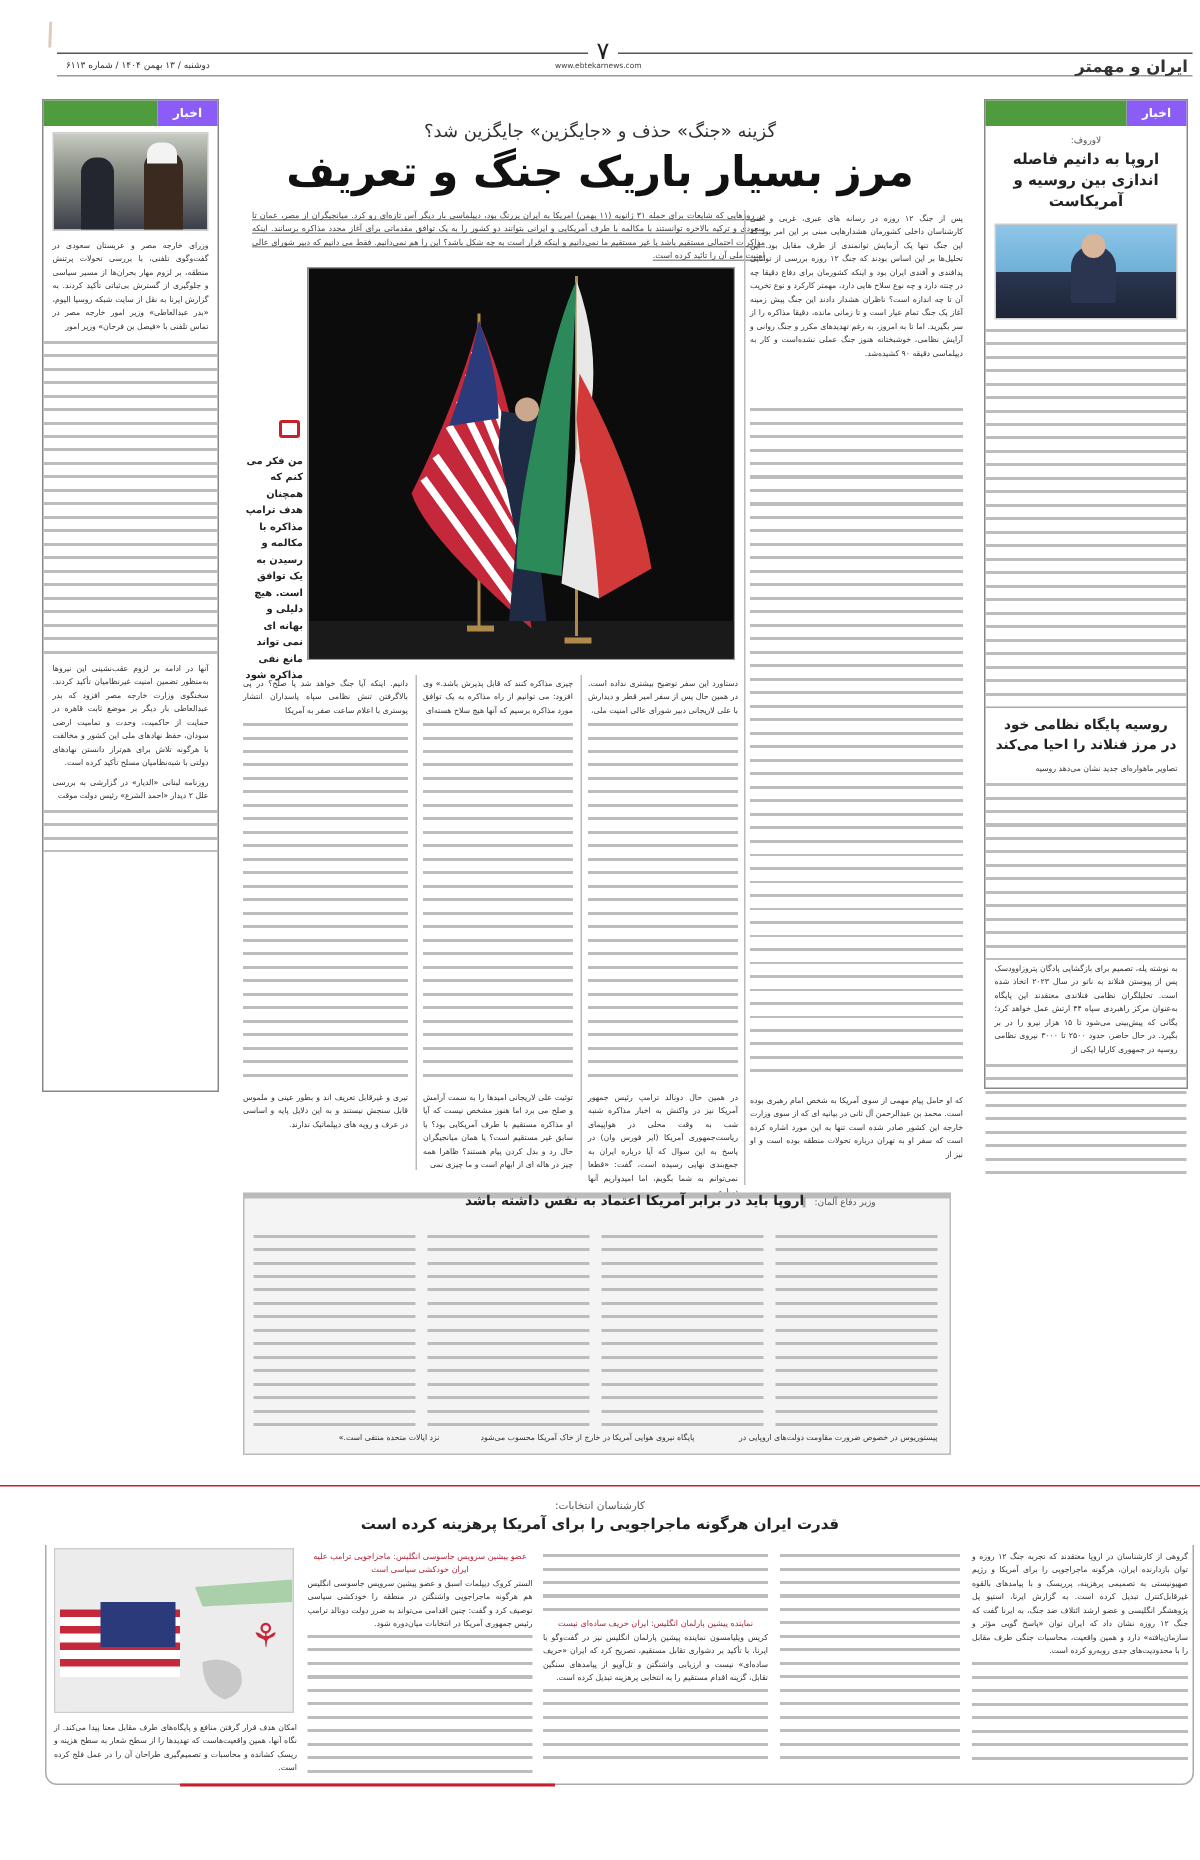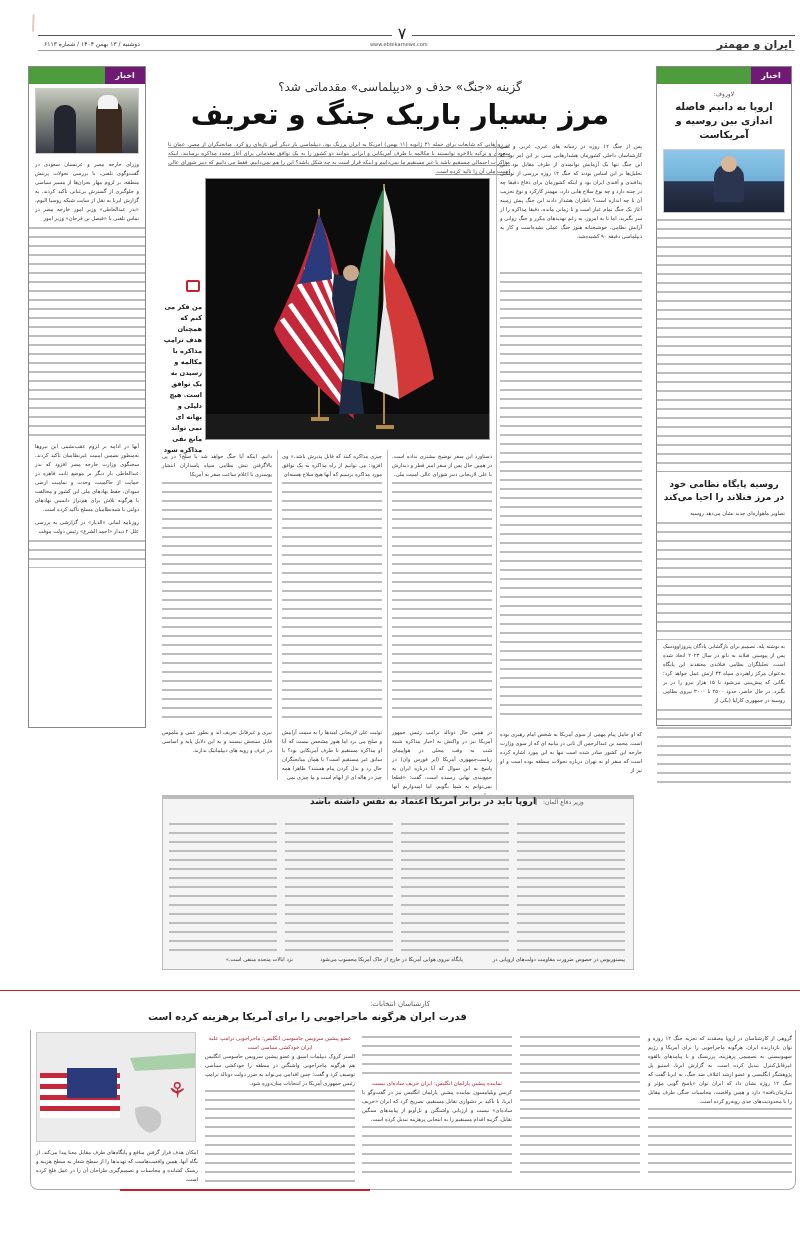--- a/index.html
+++ b/index.html
@@ -12,21 +12,21 @@
   .masthead .rule2 { position: absolute; top: 50px; left: 38px; right: 5px; height: 1px; background: #999; }
   .page-num { position: absolute; top: 24px; left: 392px; width: 20px; text-align: center; font-family: "DejaVu Serif", serif; font-size: 16px; background: #fff; direction: ltr; }
   .section-name { position: absolute; top: 38px; right: 8px; font-size: 11px; font-weight: bold; color: #333; }
   .issue-info { position: absolute; top: 40px; left: 44px; font-size: 6px; color: #333; }
   .website { position: absolute; top: 41px; left: 370px; font-size: 5px; color: #444; direction: ltr; }
   .logo { position: absolute; top: 14px; left: 8px; width: 28px; height: 36px; color: #d4b5a0; font-family: "DejaVu Serif", serif; font-size: 22px; font-style: italic; transform: rotate(-12deg); opacity: .7; }
 
   
   .side-box { position: absolute; border: 1px solid #888; background: #fff; }
   .side-box .bar { display: flex; height: 17px; }
-  .side-box .bar .red { width: 40px; background: #701a75; color: #fff; font-size: 8px; font-weight: bold; text-align: center; line-height: 17px; }
+  .side-box .bar .red { width: 40px; background: #8b5cf6; color: #fff; font-size: 8px; font-weight: bold; text-align: center; line-height: 17px; }
   .side-box .bar .green { flex: 1; background: #4f9c3f; }
   .kicker { font-size: 6px; color: #555; text-align: center; margin-top: 6px; }
   .box-title { font-size: 10px; font-weight: bold; text-align: center; line-height: 14px; padding: 3px 6px; }
   .photo { margin: 4px 6px; border: 1px solid #ccc; }
   .body-text { font-size: 5.2px; line-height: 9px; color: #333; text-align: justify; padding: 2px 6px; }
   .sub-title { font-size: 9px; font-weight: bold; text-align: center; line-height: 13px; padding: 6px 6px 3px; border-top: 1px solid #aaa; margin-top: 4px; }
 
   .text-col { position: absolute; font-size: 5.2px; line-height: 9px; color: #333; text-align: justify; }
   .fill-lines { background: repeating-linear-gradient(to bottom, transparent 0 2px, #bdbdbd 2px 4px, transparent 4px 9px); }
 
@@ -39,21 +39,21 @@
   .quote { position: absolute; top: 288px; left: 160px; width: 42px; font-size: 6.6px; font-weight: bold; line-height: 11px; color: #222; text-align: right; }
   .quote-icon { position: absolute; top: 280px; left: 186px; width: 14px; height: 12px; border: 2px solid #c8202a; border-radius: 2px; }
 
   
   .inner-box { position: absolute; top: 795px; left: 162px; width: 472px; height: 175px; background: #f4f4f4; border: 1px solid #bbb; border-top: 4px solid #bbb; }
   .inner-kicker { position: absolute; top: 798px; left: 535px; font-size: 6px; color: #555; border-left: 2px solid #aaa; padding-left: 6px; }
   .inner-title { position: absolute; top: 796px; left: 310px; font-size: 9px; font-weight: bold; }
 
   .red-rule { position: absolute; top: 990px; left: 0; width: 800px; height: 1px; background: #c8202a; }
   .bottom-kicker { position: absolute; top: 1000px; left: 160px; width: 480px; text-align: center; font-size: 7px; color: #555; }
-  .bottom-title { position: absolute; top: 1011px; left: 148px; width: 480px; text-align: left; font-size: 10px; font-weight: bold; }
+  .bottom-title { position: absolute; top: 1011px; left: 160px; width: 480px; text-align: center; font-size: 10px; font-weight: bold; }
   .bottom-frame { position: absolute; top: 1030px; left: 30px; width: 766px; height: 160px; border: 1px solid #aaa; border-top: none; border-radius: 0 0 8px 8px; }
   .bottom-frame-red { position: absolute; top: 1189px; left: 120px; width: 250px; height: 2px; background: #c8202a; }
   .red-sub { color: #b0283a; font-size: 5.4px; text-align: center; }
   .bottom-photo { position: absolute; top: 1032px; left: 36px; width: 160px; height: 110px; background: linear-gradient(135deg,#f0f0f0,#dadada); border: 1px solid #ccc; overflow: hidden; }
   .vrule { position: absolute; width: 1px; background: #bbb; }
 </style>
 </head>
 <body>
 
 <div class="masthead">
@@ -95,21 +95,21 @@
     <div style="position:absolute; left:60px; top:12px; width:26px; height:52px; background:#3b2a1f; border-radius:10px 10px 0 0;"></div>
     <div style="position:absolute; left:62px; top:6px; width:20px; height:14px; background:#f3f3f3; border-radius:8px 8px 0 0;"></div>
   </div>
   <div class="body-text">وزرای خارجه مصر و عربستان سعودی در گفت‌وگوی تلفنی، با بررسی تحولات پرتنش منطقه، بر لزوم مهار بحران‌ها از مسیر سیاسی و جلوگیری از گسترش بی‌ثباتی تأکید کردند. به گزارش ایرنا به نقل از سایت شبکه روسیا الیوم، «بدر عبدالعاطی» وزیر امور خارجه مصر در تماس تلفنی با «فیصل بن فرحان» وزیر امور</div>
   <div class="body-text fill-lines" style="height:215px;"></div>
   <div class="body-text">آنها در ادامه بر لزوم عقب‌نشینی این نیروها به‌منظور تضمین امنیت غیرنظامیان تأکید کردند. سخنگوی وزارت خارجه مصر افزود که بدر عبدالعاطی بار دیگر بر موضع ثابت قاهره در حمایت از حاکمیت، وحدت و تمامیت ارضی سودان، حفظ نهادهای ملی این کشور و مخالفت با هرگونه تلاش برای هم‌تراز دانستن نهادهای دولتی با شبه‌نظامیان مسلح تأکید کرده است.</div>
   <div class="body-text">روزنامه لبنانی «الدیار» در گزارشی به بررسی علل ۲ دیدار «احمد الشرع» رئیس دولت موقت</div>
   <div class="body-text fill-lines" style="height:30px;"></div>
 </div>
 
-<div class="supertitle">گزینه «جنگ» حذف و «دیپلماسی» مقدماتی شد؟</div>
+<div class="supertitle">گزینه «جنگ» حذف و «جایگزین» جایگزین شد؟</div>
 <div class="headline">مرز بسیار باریک جنگ و تعریف</div>
 <div class="lead">در روزهایی که شایعات برای حمله ۳۱ ژانویه (۱۱ بهمن) امریکا به ایران پررنگ بود، دیپلماسی بار دیگر آس تازه‌ای رو کرد. میانجیگران از مصر، عمان تا سعودی و ترکیه بالاخره توانستند با مکالمه با طرف آمریکایی و ایرانی بتوانند دو کشور را به یک توافق مقدماتی برای آغاز مجدد مذاکره برسانند. اینکه مذاکرات احتمالی مستقیم باشد یا غیر مستقیم ما نمی‌دانیم و اینکه قرار است به چه شکل باشد؟ این را هم نمی‌دانیم. فقط می دانیم که دبیر شورای عالی امنیت ملی آن را تائید کرده است.</div>
 
 <div class="text-col" style="top:142px; left:500px; width:142px;">پس از جنگ ۱۲ روزه در رسانه های عبری، غربی و حتی کارشناسان داخلی کشورمان هشدارهایی مبنی بر این امر بود که این جنگ تنها یک آزمایش توانمندی از طرف مقابل بود. این تحلیل‌ها بر این اساس بودند که جنگ ۱۲ روزه بررسی از توانایی پدافندی و آفندی ایران بود و اینکه کشورمان برای دفاع دقیقا چه در چنته دارد و چه نوع سلاح هایی دارد، مهمتر کارکرد و نوع تخریب آن تا چه اندازه است؟ ناظران هشدار دادند این جنگ پیش زمینه آغاز یک جنگ تمام عیار است و تا زمانی مانده، دقیقا مذاکره را از سر بگیرید. اما تا به امروز، به رغم تهدیدهای مکرر و جنگ روانی و آرایش نظامی، خوشبختانه هنوز جنگ عملی نشده‌است و کار به دیپلماسی دقیقه ۹۰ کشیده‌شد.</div>
 <div class="text-col fill-lines" style="top:270px; left:500px; width:142px; height:450px;"></div>
 <div class="text-col" style="top:730px; left:500px; width:142px;">که او حامل پیام مهمی از سوی آمریکا به شخص امام رهبری بوده است. محمد بن عبدالرحمن آل ثانی در بیانیه ای که از سوی وزارت خارجه این کشور صادر شده است تنها به این مورد اشاره کرده است که سفر او به تهران درباره تحولات منطقه بوده است و او نیز از</div>
 
 <div class="main-photo">
   <svg width="285" height="262" viewBox="0 0 285 262">
     <rect width="285" height="262" fill="#0c0c0c"></rect>

